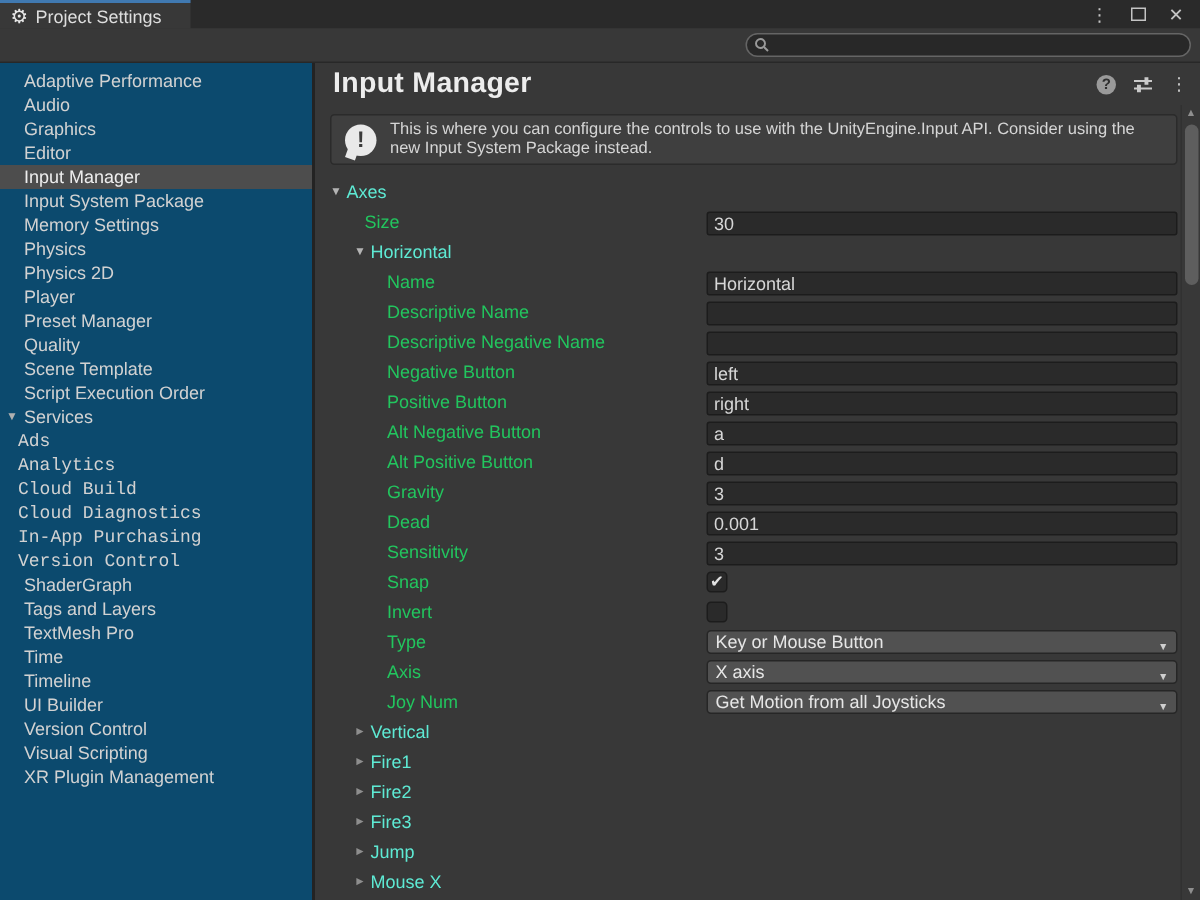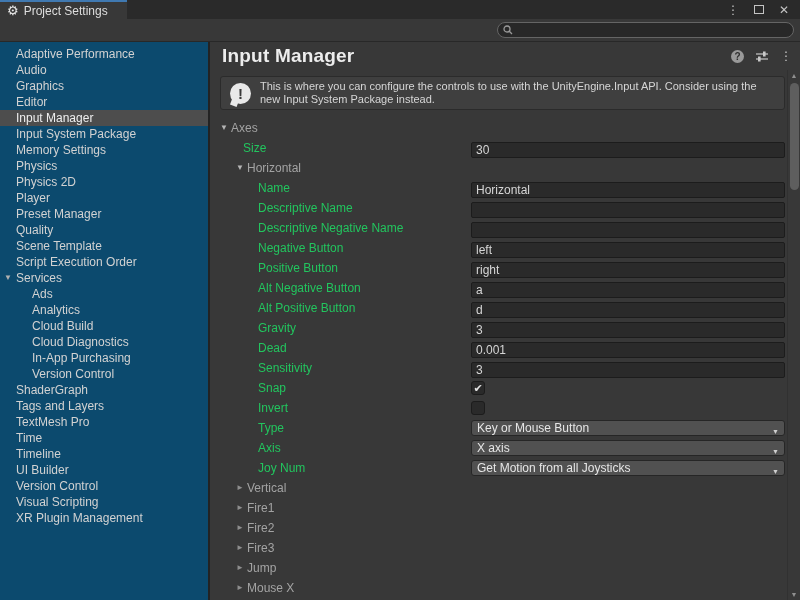--- a/index.html
+++ b/index.html
@@ -22,21 +22,21 @@
   .searchbox { position:absolute; left:497px; right:6px; top:3px; height:16px; background:#282828;
     border:1px solid #656565; border-radius:8px; display:flex; align-items:center; padding-left:5px; gap:4px; }
   .searchbox input { flex:1; background:transparent; border:none; outline:none; color:#d8d8d8; font-size:11px;
     font-family:"Liberation Sans", sans-serif; height:12px; }
 
   
   .content { flex:1; display:flex; min-height:0; }
   .sidebar { width:210px; background:#0c4a6e; border-right:2px solid #232323; padding-top:4px; overflow:hidden; flex-shrink:0; }
   .side-item { height:16px; line-height:16px; font-size:12px; color:#d2d2d2; padding-left:16px;
     position:relative; white-space:nowrap; cursor:default; }
-  .side-item.ind1 { padding-left:32px; }
+  .side-item.ind1 { padding-left:12px;font-family:Liberation Mono, monospace; }
   .side-item.selected { background:#4d4d4d; color:#eeeeee; }
   .side-item .tri { position:absolute; left:4px; top:0; font-size:8px; color:#b0b0b0; }
 
   .main { flex:1; display:flex; flex-direction:column; min-width:0; background:#383838; }
   .main-header { height:28px; display:flex; align-items:center; padding:0 5px 0 12px; flex-shrink:0; }
   .main-title { font-size:19px; font-weight:bold; color:#ededed; flex:1; letter-spacing:.2px; }
   .hdr-icons { display:flex; align-items:center; gap:11px; padding-right:3px; }
   .helpicon { width:13px; height:13px; border-radius:50%; background:#9a9a9a; color:#2f2f2f;
     font-size:10px; font-weight:bold; text-align:center; line-height:13px; }
   .hdr-kebab { color:#c9c9c9; font-size:12px; line-height:11px; }
@@ -55,21 +55,21 @@
 
   .rows { margin-top:8px; }
   .row { height:20px; position:relative; }
   .row .tri { position:absolute; top:0; line-height:20px; font-size:8px; color:#b4b4b4; }
   .row .tri.closed { color:#8e8e8e; }
   .row.ind0 .tri { left:10px; } .row.ind0 .lbl { left:21px; }
   .row.ind1 .tri { left:26px; } .row.ind1 .lbl { left:37px; }
   .row.ind1.plain .lbl { left:33px; }
   .row.ind2 .lbl { left:48px; }
   .row .lbl { position:absolute; top:0; line-height:20px; font-size:12px; color:#22c55e; white-space:nowrap; }
-  .row .lbl.fold { color:#a3a3a3;text-align:center; }
+  .row .lbl.fold { color:#5eead4;text-align:center; }
 
   .ctl { position:absolute; left:261px; right:2px; top:2px; height:16px; }
   input.field { width:100%; height:16px; background:#2a2a2a; border:1px solid #1c1c1c; border-radius:2px;
     color:#d6d6d6; font-size:12px; padding:0 4px; font-family:"Liberation Sans", sans-serif; outline:none; }
   .checkbox { width:14px; height:14px; margin-top:1px; background:#2a2a2a; border:1px solid #1c1c1c;
     border-radius:3px; color:#e2e2e2; font-size:11px; line-height:13px; text-align:center; }
   .dropdown { width:100%; height:16px; background:#515151; border:1px solid #262626; border-radius:3px;
     display:flex; align-items:flex-end; padding:0 5px; color:#e6e6e6; font-size:12px; }
   .dropdown .dd-label { flex:1; white-space:nowrap; overflow:hidden; }
   .dropdown .dd-arrow { font-size:7px; color:#cfcfcf; }

